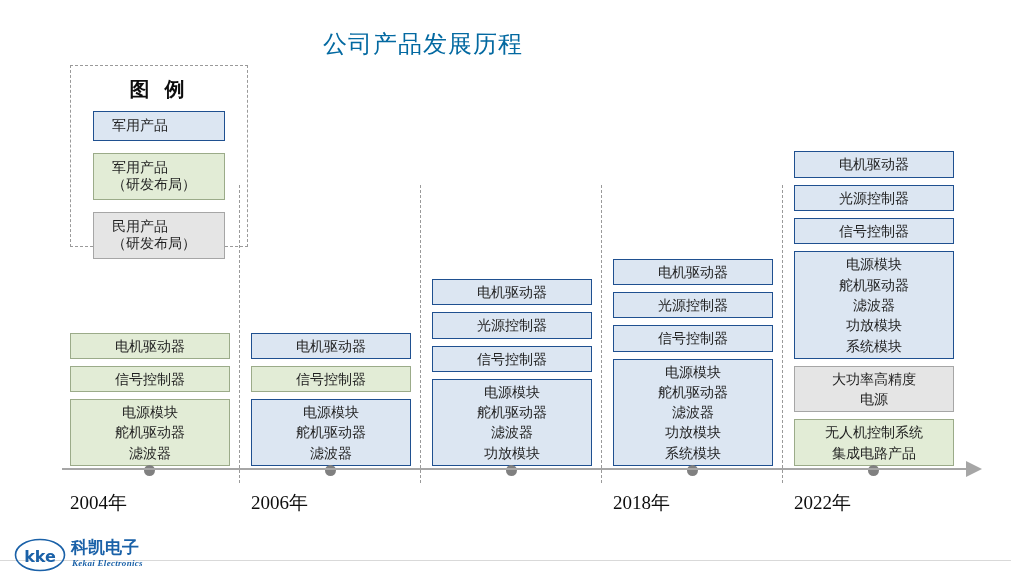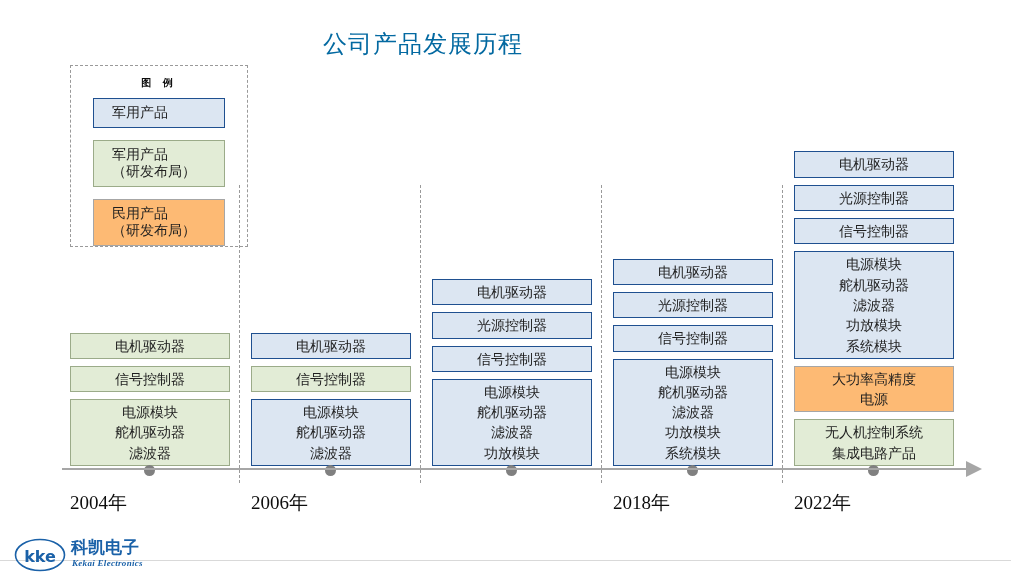--- a/index.html
+++ b/index.html
@@ -23,37 +23,37 @@
 
   
   .legend{
     position:absolute;left:70px;top:65px;width:178px;height:182px;
     border:1px dashed #9a9a9a;background:#ffffff;
     box-sizing:border-box;
   }
   .legend-title{
     text-align:center;margin-top:10px;
     font-family:"DejaVu Sans","Liberation Sans",sans-serif;
-    font-size:10px;font-weight:bold;color:#0d0d0d;
+    font-size:20px;font-weight:bold;color:#0d0d0d;
     letter-spacing:4px;
   }
   .legend-items{padding:8px 22px 0 22px;}
   .legend-box{
     box-sizing:border-box;width:100%;
     font-size:14px;color:#1f1f1f;
     font-family:"DejaVu Sans","Liberation Sans",sans-serif;
     margin-bottom:12px;
     line-height:1.25;
     padding:5px 18px;
   }
 
   
   .sk-blue{background:#dce6f2;border:1.5px solid #1f5090;}
   .sk-green{background:#e2ecd6;border:1.2px solid #9bab89;}
-  .sk-gray{background:#fdba74;border:1.2px solid #a6a6a6;}
+  .sk-gray{background:#e5e5e5;border:1.2px solid #a6a6a6;}
 
   
   .axis{
     position:absolute;left:62px;top:468px;width:908px;height:2px;
     background:#a6a6a6;
   }
   .axis-arrow{
     position:absolute;left:966px;top:461px;
     width:0;height:0;
     border-left:16px solid #a6a6a6;

